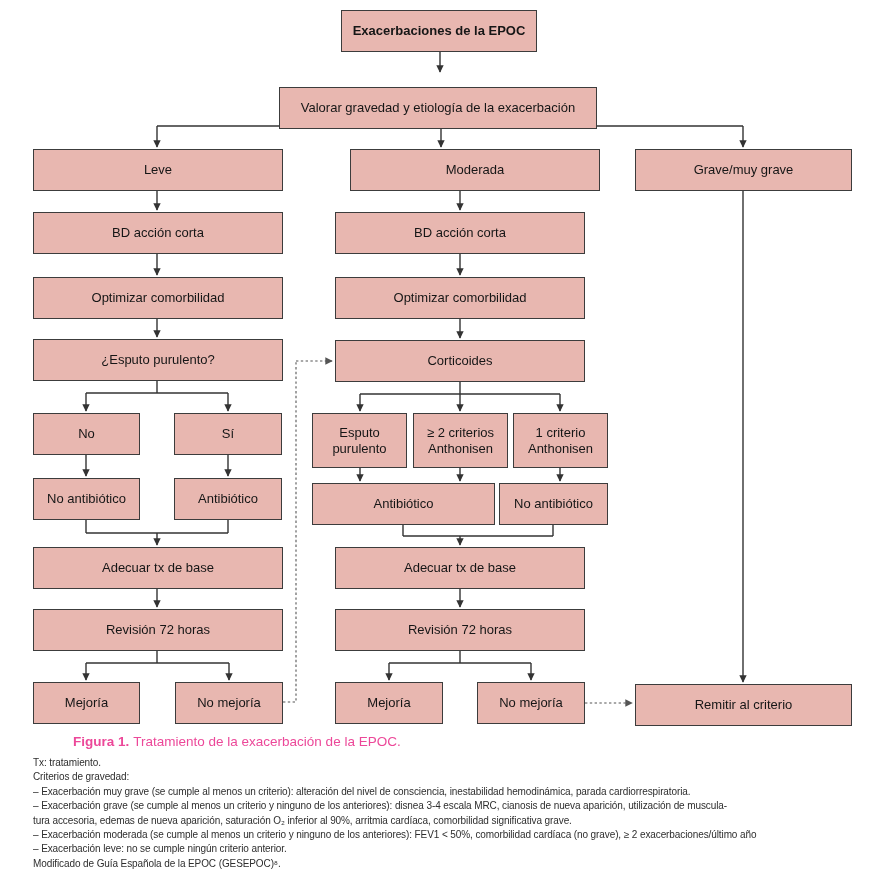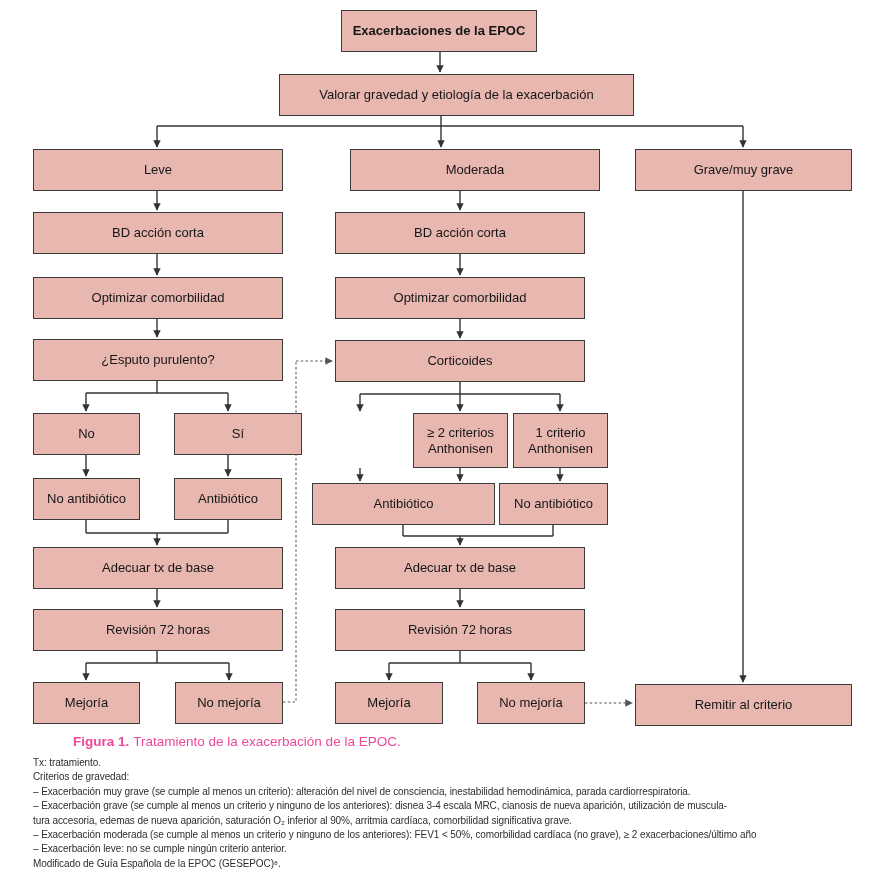--- a/index.html
+++ b/index.html
@@ -102,38 +102,39 @@
     <line class="solid" x1="531" y1="663" x2="531" y2="680" marker-end="url(#ah)"></line>
 
     <line class="solid" x1="743" y1="188" x2="743" y2="682" marker-end="url(#ah)"></line>
 
     <polyline class="dotted" points="283,702 296,702 296,361"></polyline>
     <line class="dotted" x1="296" y1="361" x2="332" y2="361" marker-end="url(#ahd)"></line>
     <line class="dotted" x1="585" y1="703" x2="632" y2="703" marker-end="url(#ahd)"></line>
   </svg>
 
   <div class="node bold" style="left:341px;top:10px;width:196px;height:38px">Exacerbaciones de la EPOC</div>
-  <div class="node" style="left:279px;top:74px;width:355px;height:39px">Valorar gravedad y etiología de la exacerbación</div>
+  <div class="node" style="left:279px;top:87px;width:318px;height:39px">Valorar gravedad y etiología de la exacerbación</div>
 
   <div class="node" style="left:33px;top:149px;width:250px;height:39px">Leve</div>
   <div class="node" style="left:350px;top:149px;width:250px;height:39px">Moderada</div>
   <div class="node" style="left:635px;top:149px;width:217px;height:39px">Grave/muy grave</div>
 
   <div class="node" style="left:33px;top:212px;width:250px;height:39px">BD acción corta</div>
   <div class="node" style="left:335px;top:212px;width:250px;height:39px">BD acción corta</div>
 
   <div class="node" style="left:33px;top:277px;width:250px;height:39px">Optimizar comorbilidad</div>
   <div class="node" style="left:335px;top:277px;width:250px;height:39px">Optimizar comorbilidad</div>
 
   <div class="node" style="left:33px;top:339px;width:250px;height:39px">¿Esputo purulento?</div>
   <div class="node" style="left:335px;top:340px;width:250px;height:39px">Corticoides</div>
 
   <div class="node" style="left:33px;top:413px;width:107px;height:40px">No</div>
-  <div class="node" style="left:174px;top:413px;width:128px;height:40px">Sí</div>
+  <div class="node" style="left:174px;top:413px;width:108px;height:40px">Sí</div>
 
+  <div class="node" style="left:312px;top:413px;width:95px;height:55px">Esputo purulento</div>
   <div class="node" style="left:413px;top:413px;width:95px;height:55px">≥ 2 criterios Anthonisen</div>
   <div class="node" style="left:513px;top:413px;width:95px;height:55px">1 criterio Anthonisen</div>
 
   <div class="node" style="left:33px;top:478px;width:107px;height:40px">No antibiótico</div>
   <div class="node" style="left:174px;top:478px;width:108px;height:40px">Antibiótico</div>
 
   <div class="node" style="left:312px;top:483px;width:183px;height:40px">Antibiótico</div>
   <div class="node" style="left:499px;top:483px;width:109px;height:40px">No antibiótico</div>
 
   <div class="node" style="left:33px;top:547px;width:250px;height:40px">Adecuar tx de base</div>

